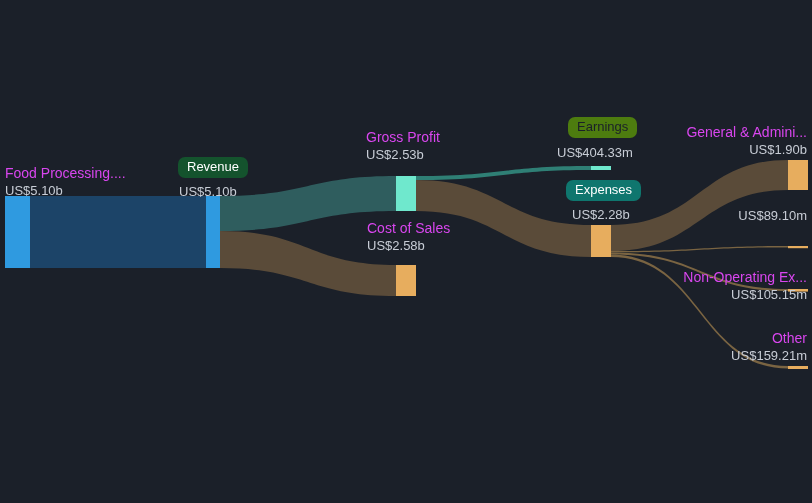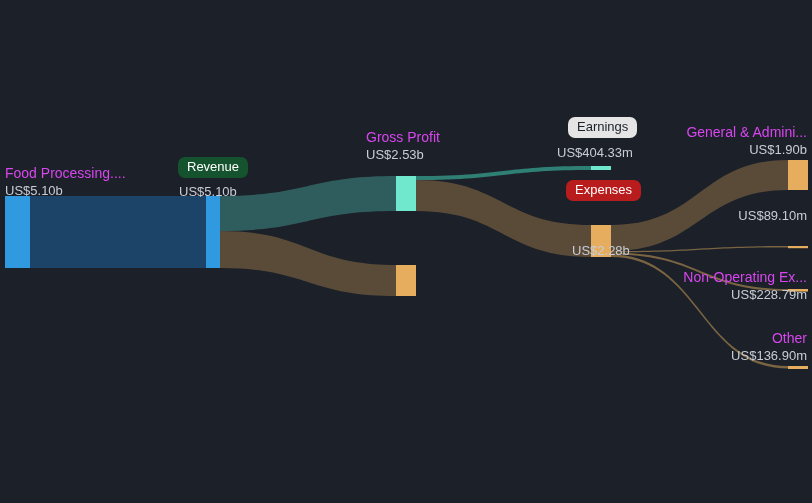--- a/index.html
+++ b/index.html
@@ -54,25 +54,25 @@
     padding: 3px 9px 4px 9px;
     border-radius: 7px;
     line-height: 1.1;
     white-space: nowrap;
   }
   .badge-revenue {
     background: #14532d;
     color: #ffffff;
   }
   .badge-earnings {
-    background: #e5e5e5;
+    background: #4d7c0f;
     color: #1b2029;
   }
   .badge-expenses {
-    background: #b91c1c;
+    background: #0f766e;
     color: #ffffff;
   }
   .badge-sub {
     position: absolute;
     font-size: 13px;
     color: #c8cdd6;
     white-space: nowrap;
   }
 </style>
 </head>
@@ -152,39 +152,43 @@
   </div>
 
   <div class="badge badge-revenue" style="left:178px; top:157px;">Revenue</div>
   <div class="badge-sub" style="left:179px; top:184px;">US$5.10b</div>
 
   <div class="lbl left-align" style="left:366px; top:129px;">
     <span class="name">Gross Profit</span>
     <span class="val">US$2.53b</span>
   </div>
 
+  <div class="lbl left-align" style="left:367px; top:220px;">
+    <span class="name">Cost of Sales</span>
+    <span class="val">US$2.58b</span>
+  </div>
 
   <div class="badge badge-earnings" style="left:568px; top:117px;">Earnings</div>
   <div class="badge-sub" style="left:557px; top:145px;">US$404.33m</div>
 
   <div class="badge badge-expenses" style="left:566px; top:180px;">Expenses</div>
-  <div class="badge-sub" style="left:572px; top:207px;margin-top:36px;">US$2.28b</div>
+  <div class="badge-sub" style="left:572px; top:207px;">US$2.28b</div>
 
   <div class="lbl right-align" style="left:611px; top:124px; width:196px;text-align:right;">
     <span class="name">General &amp; Admini...</span>
     <span class="val">US$1.90b</span>
   </div>
 
   <div class="lbl right-align" style="left:611px; top:208px; width:196px;">
     <span class="val">US$89.10m</span>
   </div>
 
   <div class="lbl right-align" style="left:611px; top:269px; width:196px;">
     <span class="name">Non-Operating Ex...</span>
-    <span class="val">US$228.79m</span>
+    <span class="val">US$105.15m</span>
   </div>
 
   <div class="lbl right-align" style="left:611px; top:330px; width:196px;">
     <span class="name">Other</span>
-    <span class="val">US$136.90m</span>
+    <span class="val">US$159.21m</span>
   </div>
 
 </div>
 
 </body></html>

